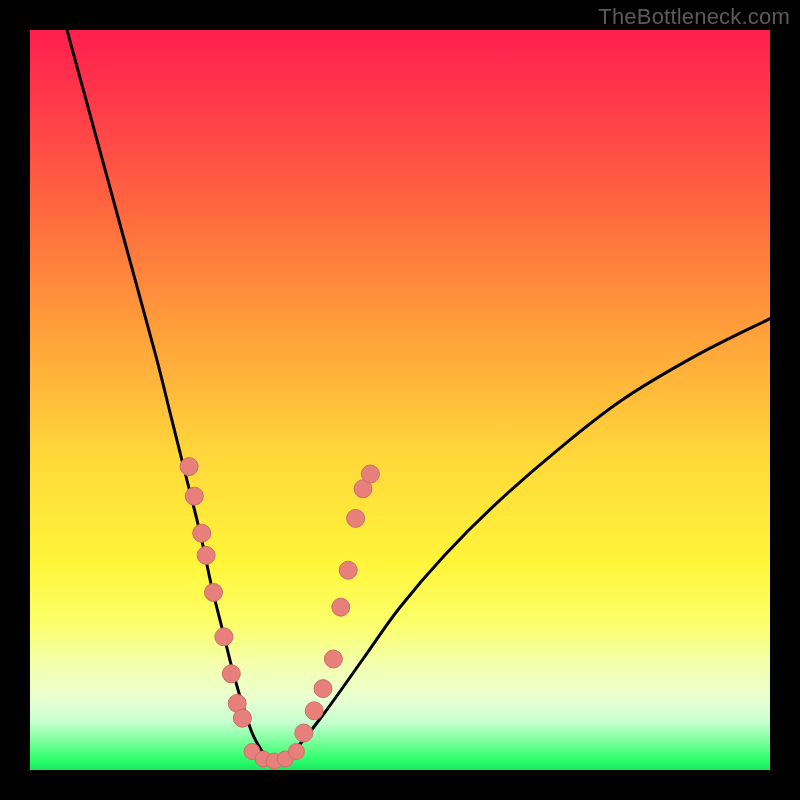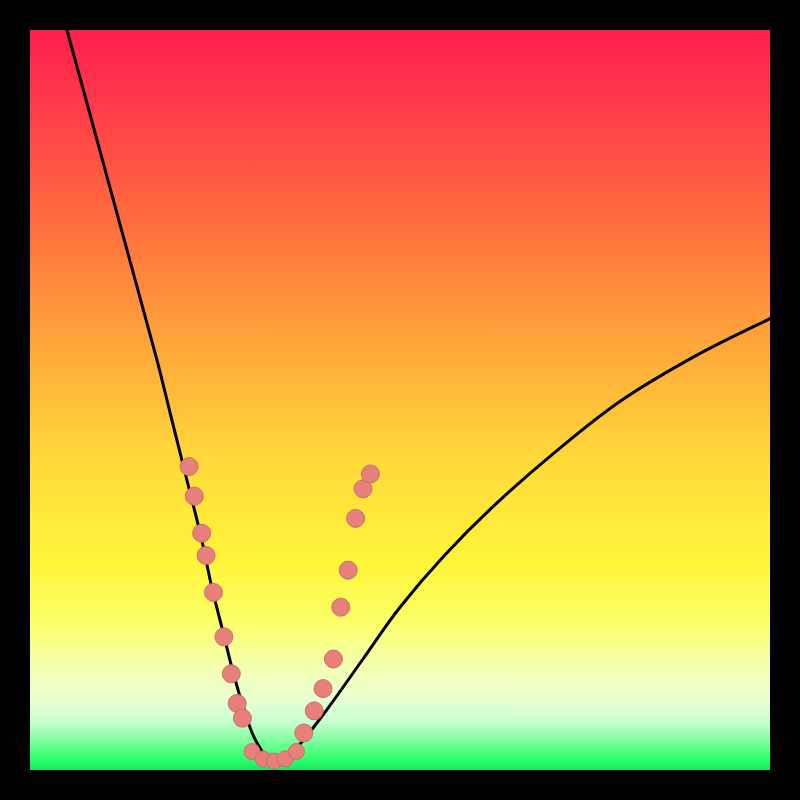--- a/index.html
+++ b/index.html
@@ -92,13 +92,14 @@
           <circle cx="340.4" cy="444.0" r="9" fill="#e77f7b" stroke="#cc6e6a" stroke-width="1"></circle>
           <circle cx="222.0" cy="721.5" r="8" fill="#e77f7b" stroke="#cc6e6a" stroke-width="1"></circle>
           <circle cx="233.1" cy="728.9" r="8" fill="#e77f7b" stroke="#cc6e6a" stroke-width="1"></circle>
           <circle cx="244.2" cy="731.1" r="8" fill="#e77f7b" stroke="#cc6e6a" stroke-width="1"></circle>
           <circle cx="255.3" cy="728.9" r="8" fill="#e77f7b" stroke="#cc6e6a" stroke-width="1"></circle>
           <circle cx="266.4" cy="721.5" r="8" fill="#e77f7b" stroke="#cc6e6a" stroke-width="1"></circle>
         </g>
     </svg>
   </div>
 
+  <div class="watermark">TheBottleneck.com</div>
 </div>
 
 </body></html>

